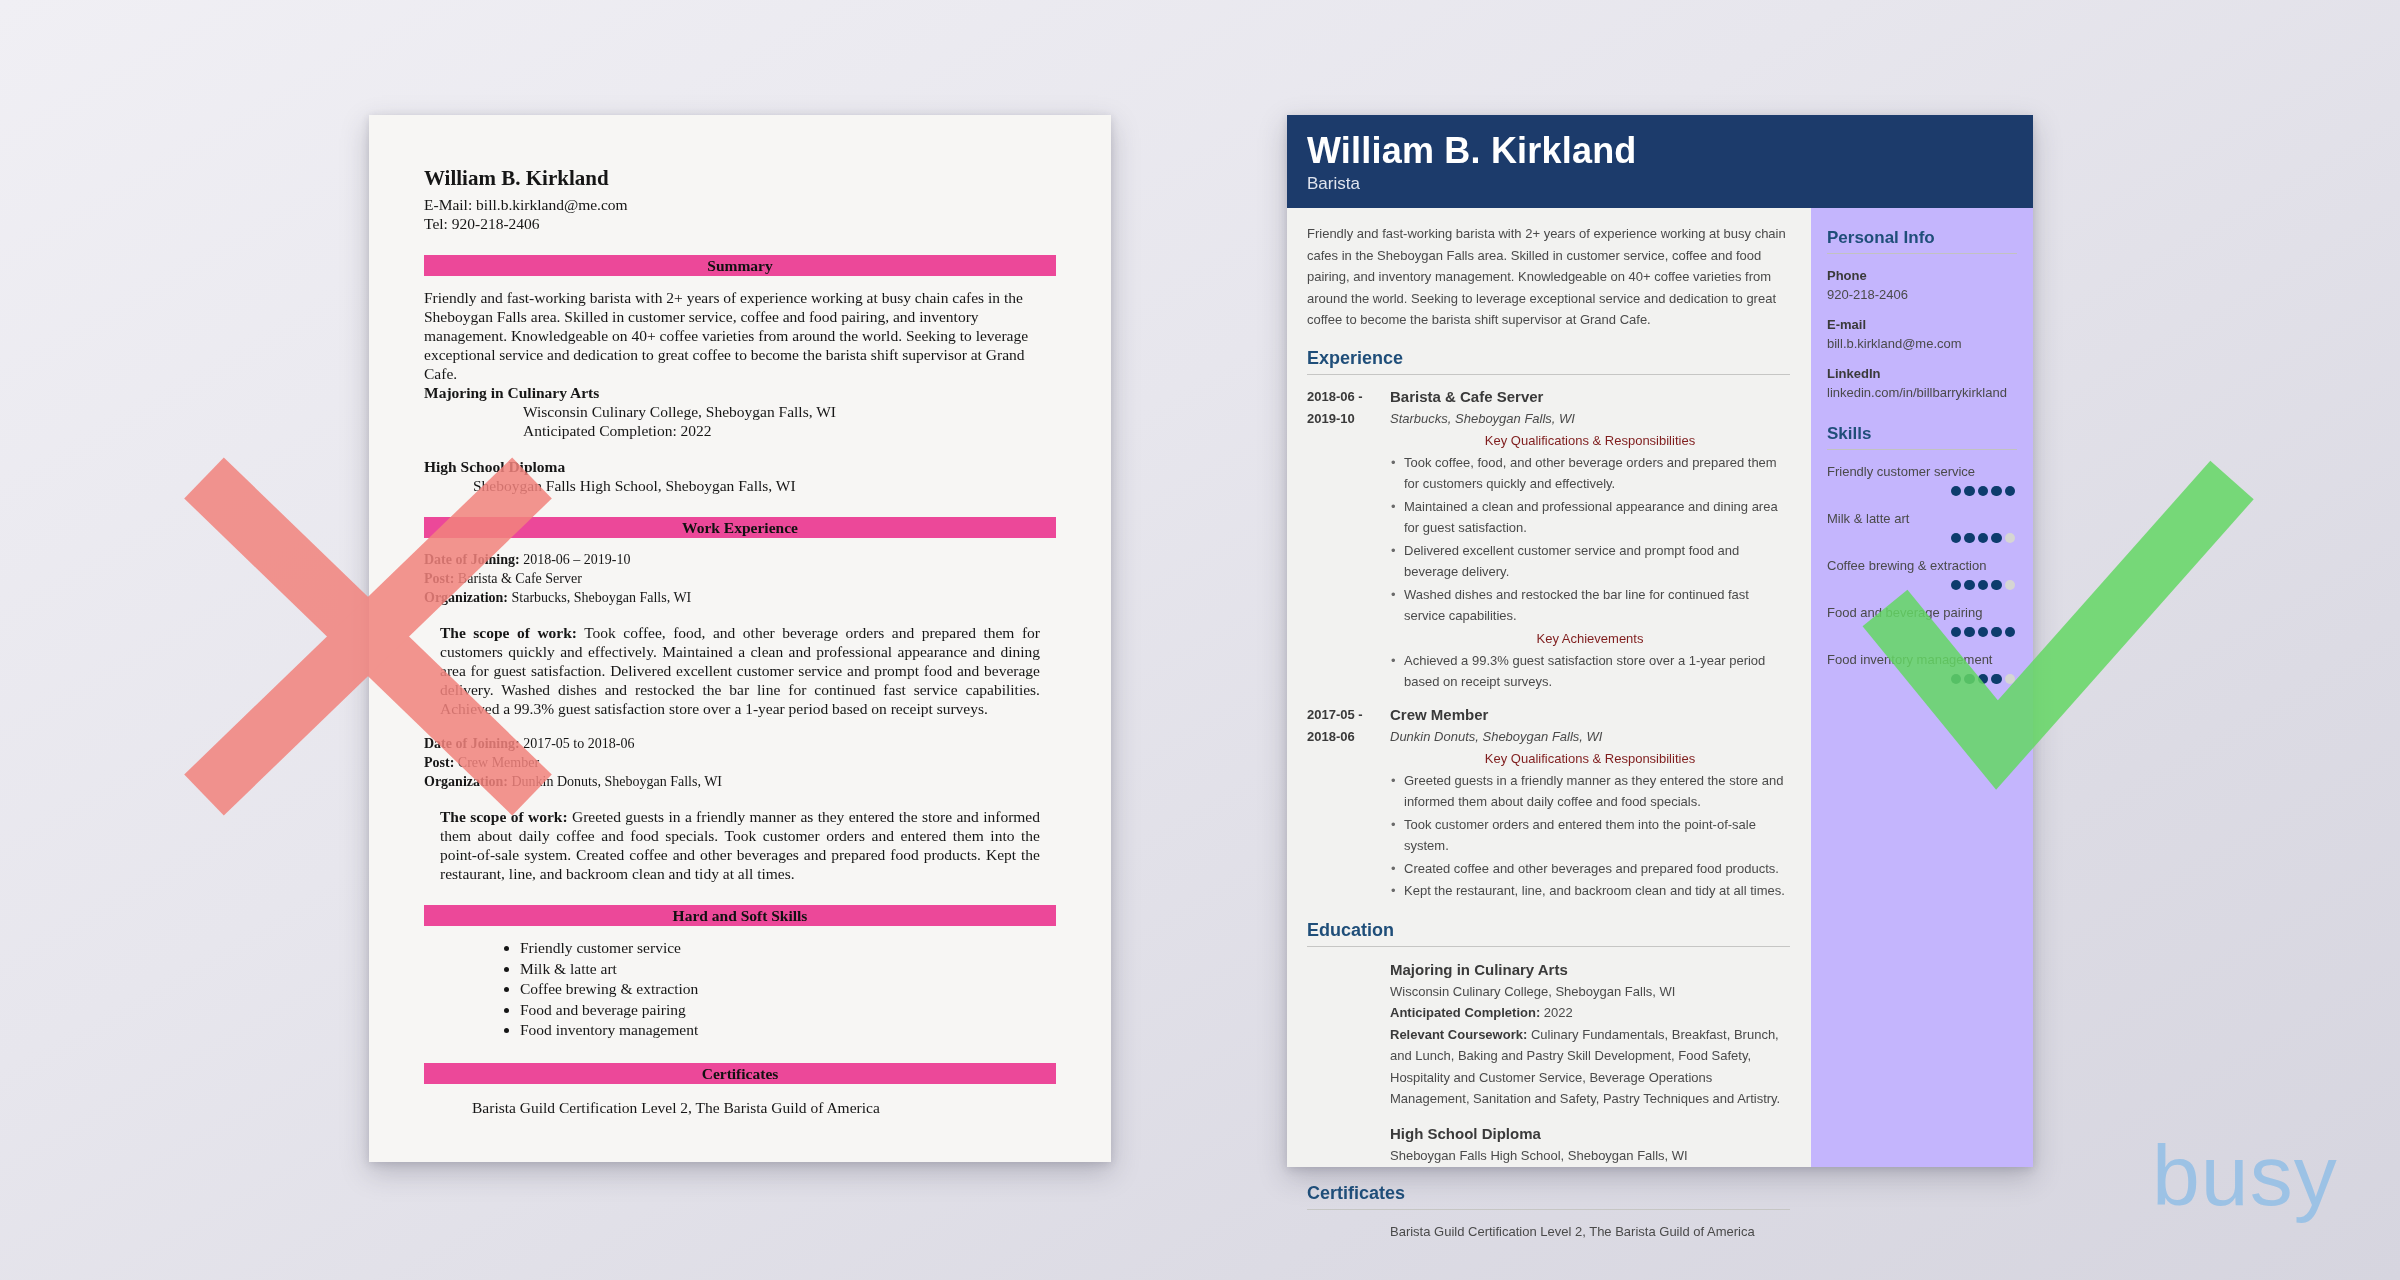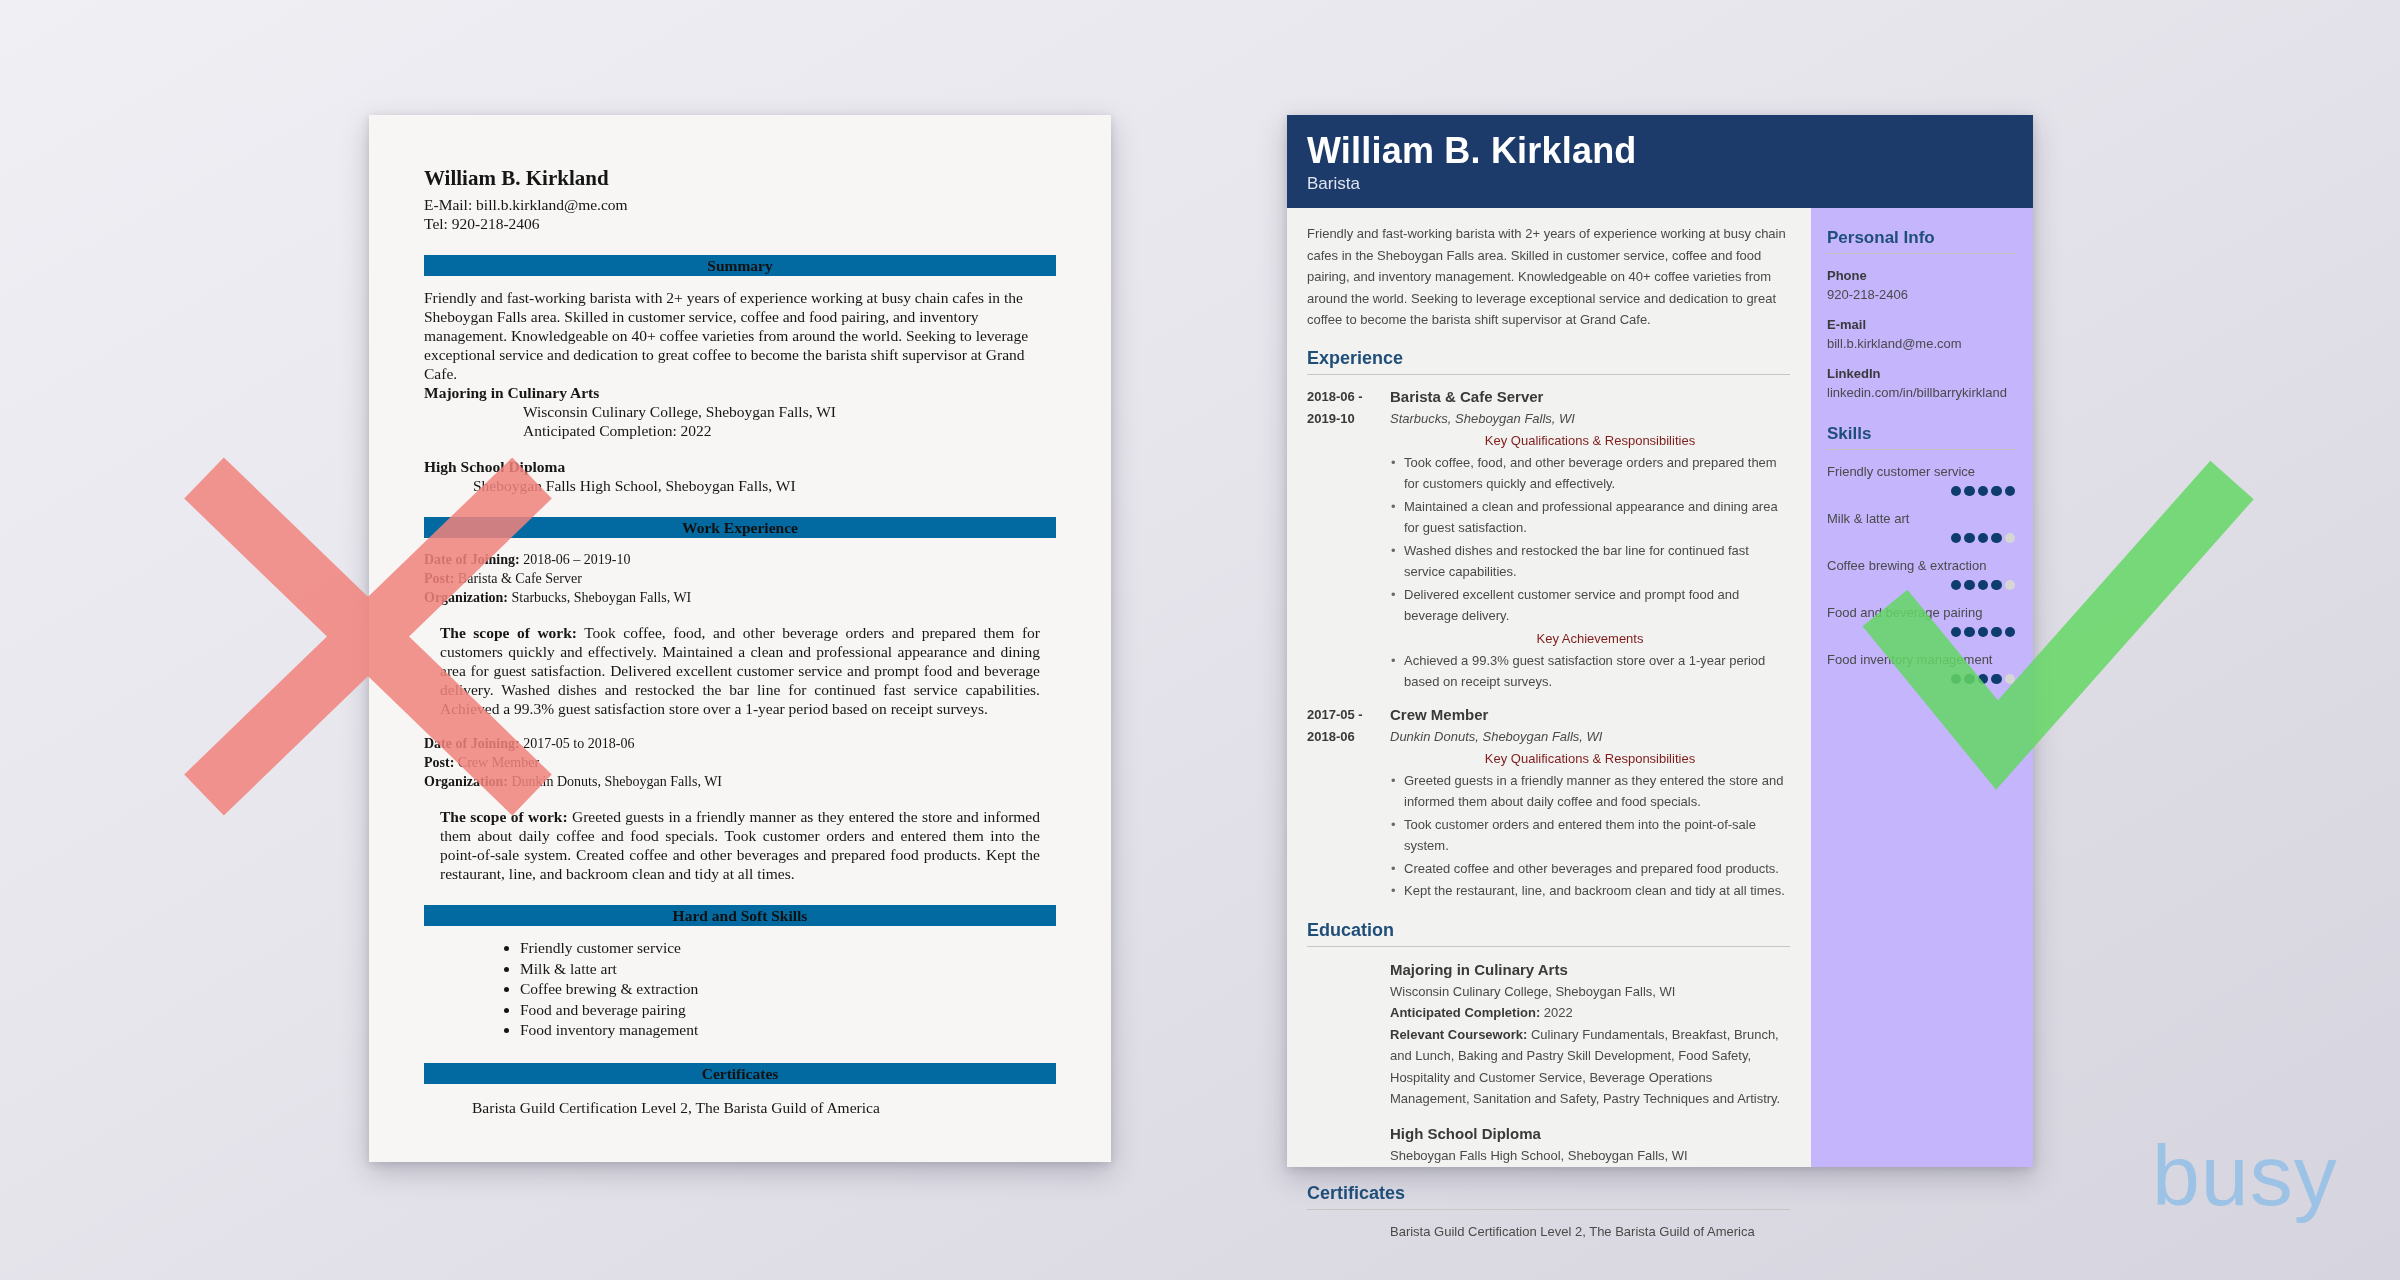--- a/index.html
+++ b/index.html
@@ -11,21 +11,21 @@
   .page{position:absolute;box-sizing:border-box;box-shadow:0 10px 26px rgba(50,50,70,.25),0 2px 8px rgba(50,50,70,.15);}
 
   
   .left-page{
     left:369px;top:115px;width:742px;height:1047px;background:#f7f6f4;
     padding:50px 55px 0 55px;font-family:"Liberation Serif",serif;color:#161616;
   }
   .lp-name{font-size:21px;font-weight:bold;line-height:26px;margin-bottom:4px;}
   .lp-line{font-size:15.5px;line-height:19px;}
   .lp-bar{
-    background:#0369a1;height:21px;line-height:21px;text-align:center;
+    background:#ec4899;height:21px;line-height:21px;text-align:center;
     font-size:15.5px;font-weight:bold;color:#111;margin-top:22px;margin-bottom:12px;
   }
   .lp-par{font-size:15.5px;line-height:19px;margin:0;}
   .lp-bold{font-weight:bold;}
   .lp-degree{margin-bottom:17px;}
   .lp-degree-title{font-size:15.5px;line-height:19px;font-weight:bold;}
   .lp-ind-lg{font-size:15.5px;line-height:19px;margin-left:99px;}
   .lp-ind-sm{font-size:15.5px;line-height:19px;margin-left:49px;}
   .lp-job{margin-bottom:16px;}
   .lp-kv{font-size:14px;line-height:19px;}
@@ -147,22 +147,22 @@
         <div>2018-06 -</div>
         <div>2019-10</div>
       </div>
       <div class="rp-jobbody">
         <div class="rp-jobtitle">Barista &amp; Cafe Server</div>
         <div class="rp-company">Starbucks, Sheboygan Falls, WI</div>
         <div class="rp-kq">Key Qualifications &amp; Responsibilities</div>
         <ul class="rp-bullets">
           <li>Took coffee, food, and other beverage orders and prepared them for customers quickly and effectively.</li>
           <li>Maintained a clean and professional appearance and dining area for guest satisfaction.</li>
+          <li>Delivered excellent customer service and prompt food and beverage delivery.</li>
           <li>Washed dishes and restocked the bar line for continued fast service capabilities.</li>
-          <li>Delivered excellent customer service and prompt food and beverage delivery.</li>
         </ul>
         <div class="rp-kq">Key Achievements</div>
         <ul class="rp-bullets">
           <li>Achieved a 99.3% guest satisfaction store over a 1-year period based on receipt surveys.</li>
         </ul>
       </div>
     </div>
 
     <div class="rp-job">
       <div class="rp-dates">

